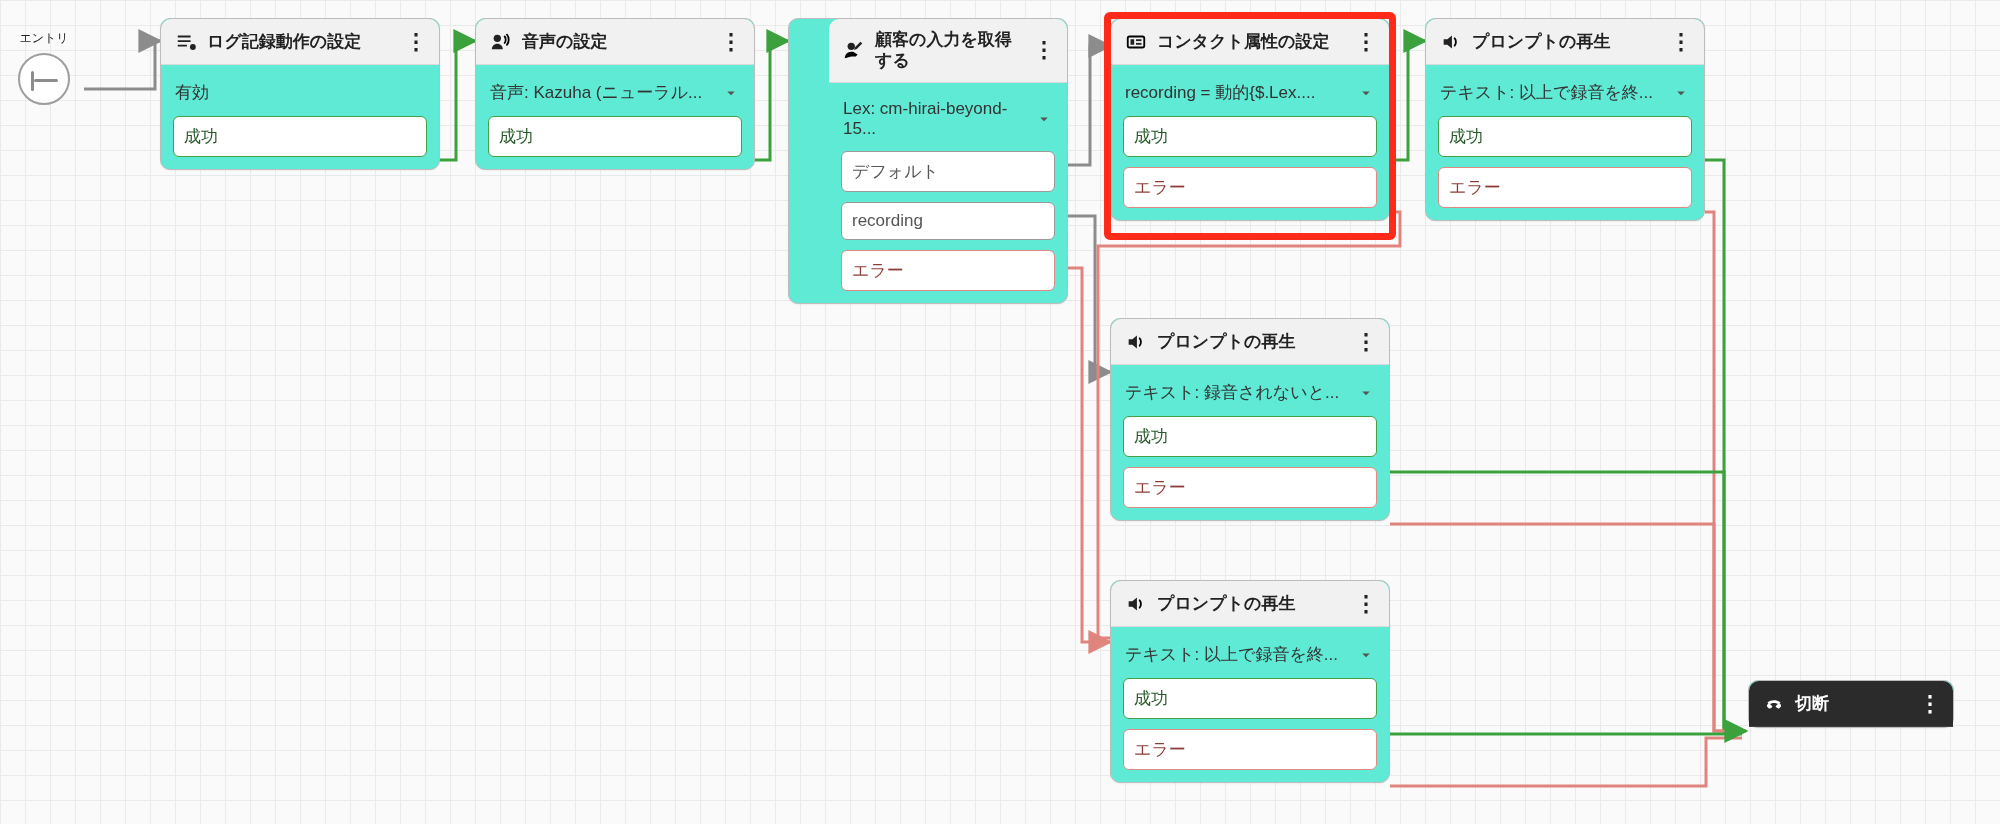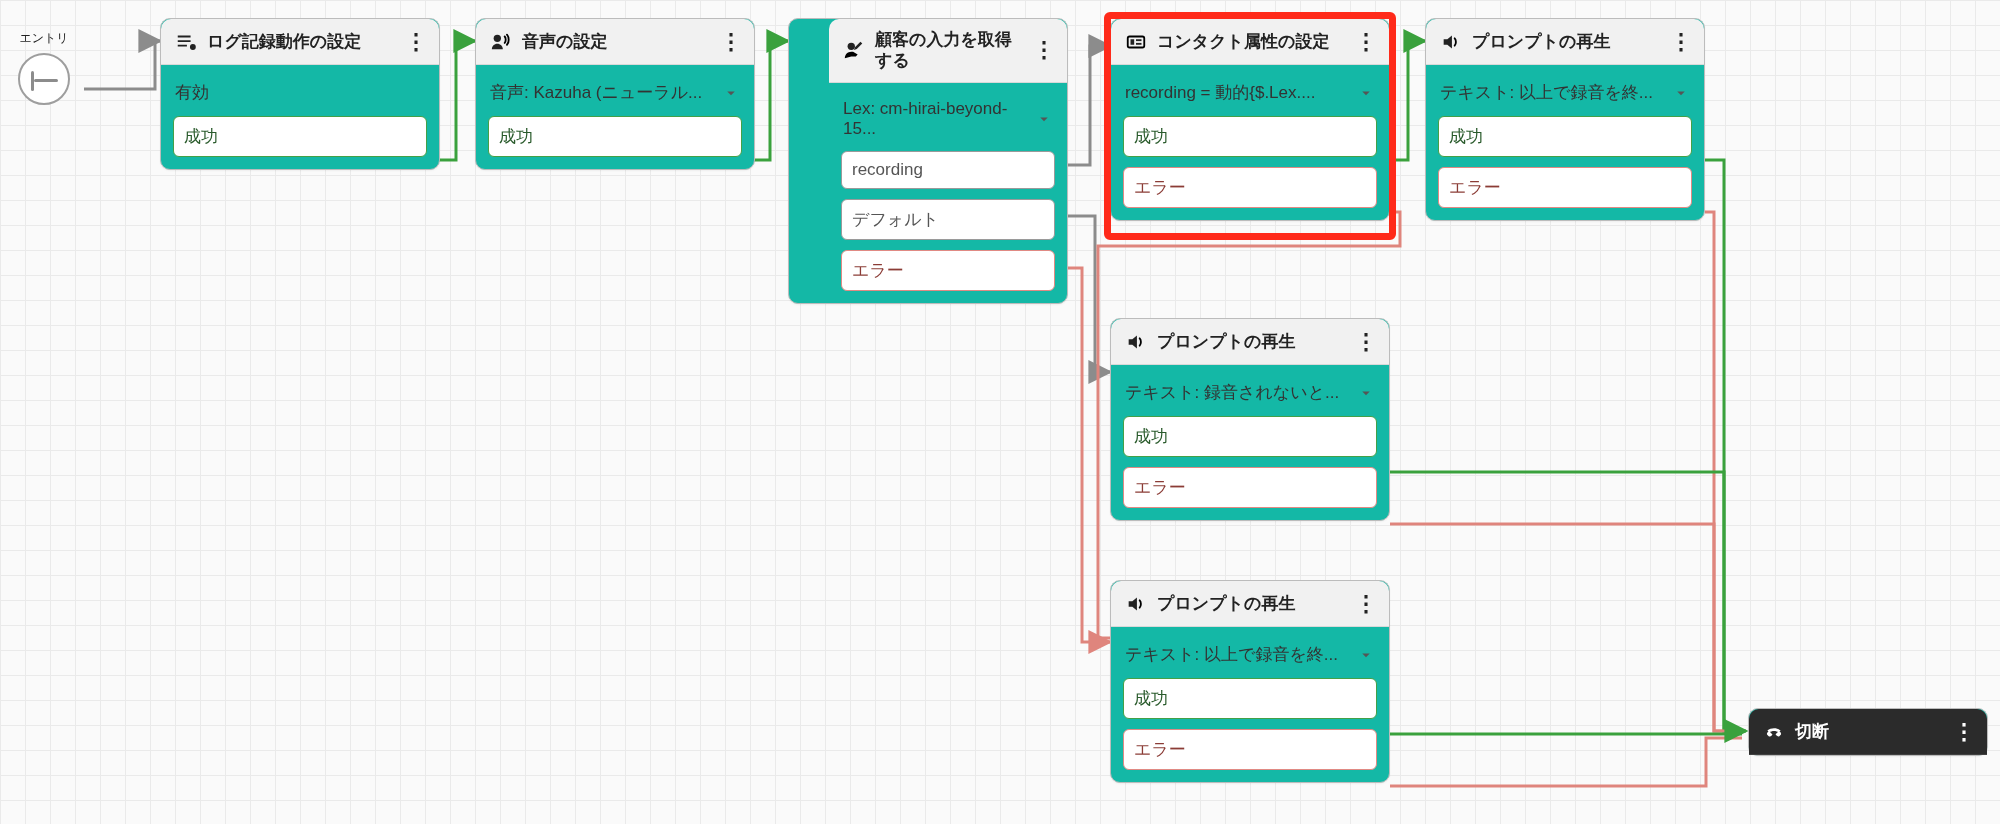--- a/index.html
+++ b/index.html
@@ -49,21 +49,21 @@
   .entry-circ::after { 
     left: 11px; top: 16px; width: 3px; height: 20px; border-radius: 2px;
   }
 
   
   .node {
     position: absolute;
     width: 280px;
     border: 1px solid #bcbcbc;
     border-radius: 10px;
-    background: #14b8a6;
+    background: #5eead4;
     box-shadow: 0 1px 2px rgba(0,0,0,0.05);
   }
   .node.dark .node-head {
     background: #2b2b2b;
     color: #fff;
     border-bottom: 1px solid #404040;
   }
   .node-head {
     display: flex;
     align-items: center;
@@ -248,22 +248,22 @@
     <div class="title">顧客の入力を取得する</div>
     <div class="head-menu"></div>
   </div>
   <div class="node-body">
     <div class="row">
       <span>Lex: cm-hirai-beyond-15...</span>
       <span class="chev"><svg viewBox="0 0 24 24">
             <path d="M7 10l5 5 5-5z"></path>
           </svg></span>
     </div>
+    <div class="chip neut">デフォルト</div>
     <div class="chip neut">recording</div>
-    <div class="chip neut">デフォルト</div>
     <div class="chip err">エラー</div>
   </div>
 </div>
 
 <div class="node" style="left:1110px; top:18px;">
   <div class="node-head">
     <span class="icon">
       <svg viewBox="0 0 24 24">
           <rect x="3" y="6" width="18" height="12" rx="2" fill="none" stroke="#000" stroke-width="2"></rect>
           <rect x="6" y="9" width="4" height="6"></rect>
@@ -349,21 +349,21 @@
       <span>テキスト: 以上で録音を終...</span>
       <span class="chev"><svg viewBox="0 0 24 24">
             <path d="M7 10l5 5 5-5z"></path>
           </svg></span>
     </div>
     <div class="chip ok">成功</div>
     <div class="chip err">エラー</div>
   </div>
 </div>
 
-<div class="node dark" style="left:1748px; top:708px; width:240px;font-family:Liberation Serif, serif;">
+<div class="node dark" style="left:1748px; top:680px; width:206px;font-family:Liberation Serif, serif;">
   <div class="node-head">
     <span class="icon">
       <svg viewBox="0 0 24 24" fill="#fff">
           <path d="M6.6 10.8C4.6 12 3.7 14 4.6 15l1.6 1.6c.9.9 2.9 0 4.1-2l-3.7-3.7zm10.8 0l-3.7 3.7c1.2 2 3.2 2.9 4.1 2l1.6-1.6c.9-1 0-3-2-4.1zM12 8c-2.7 0-5.2.9-7.2 2.4l2.1 2.1c1.4-1 3.2-1.6 5.1-1.6s3.7.6 5.1 1.6l2.1-2.1C17.2 8.9 14.7 8 12 8z"></path>
         </svg>
     </span>
     <div class="title">切断</div>
     <div class="head-menu"></div>
   </div>
 </div>

